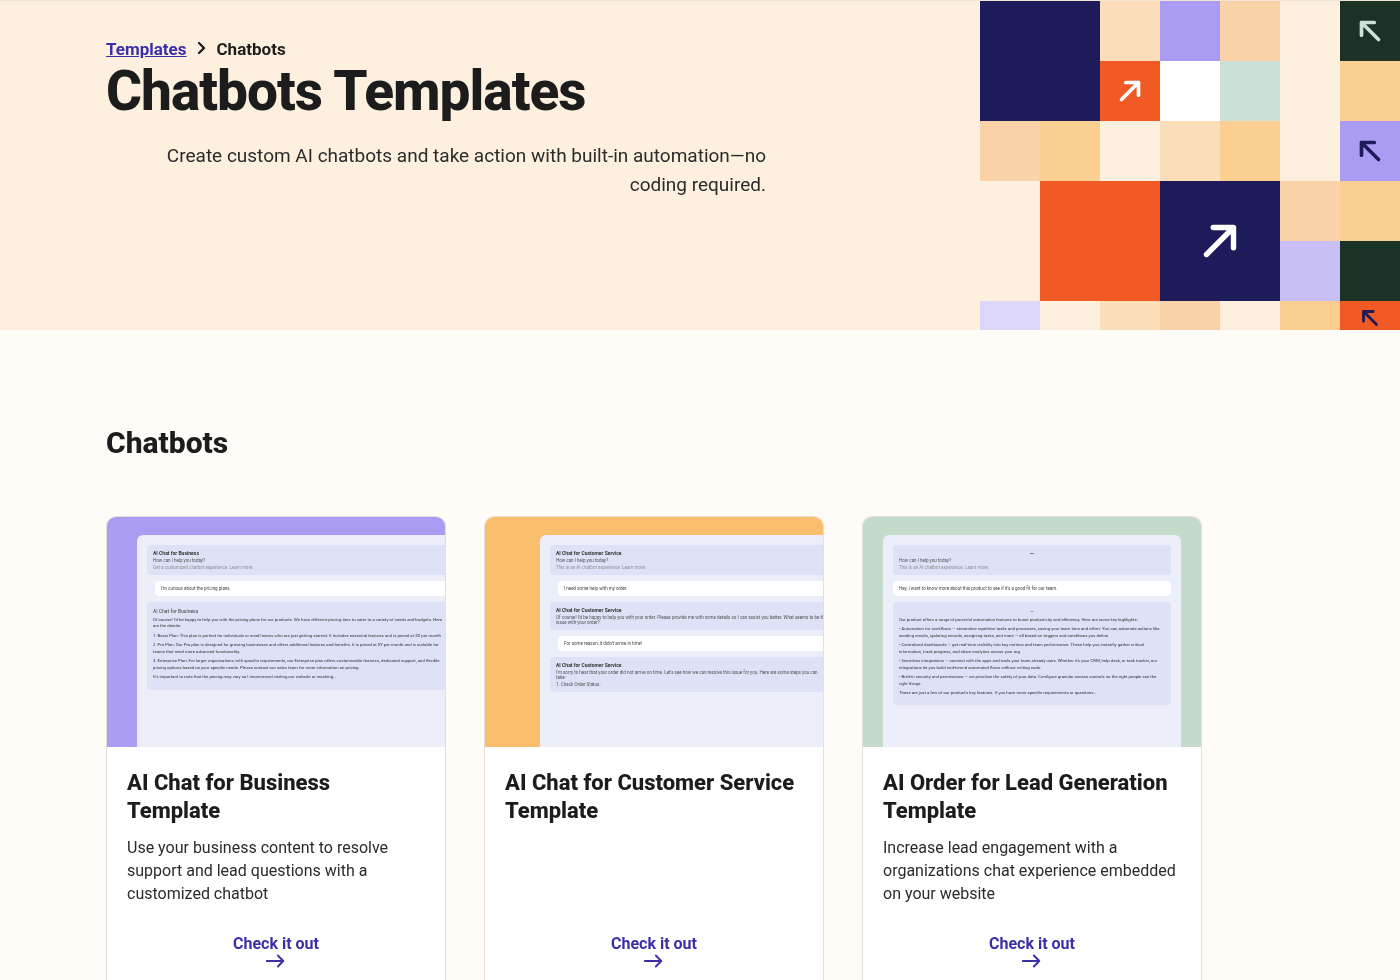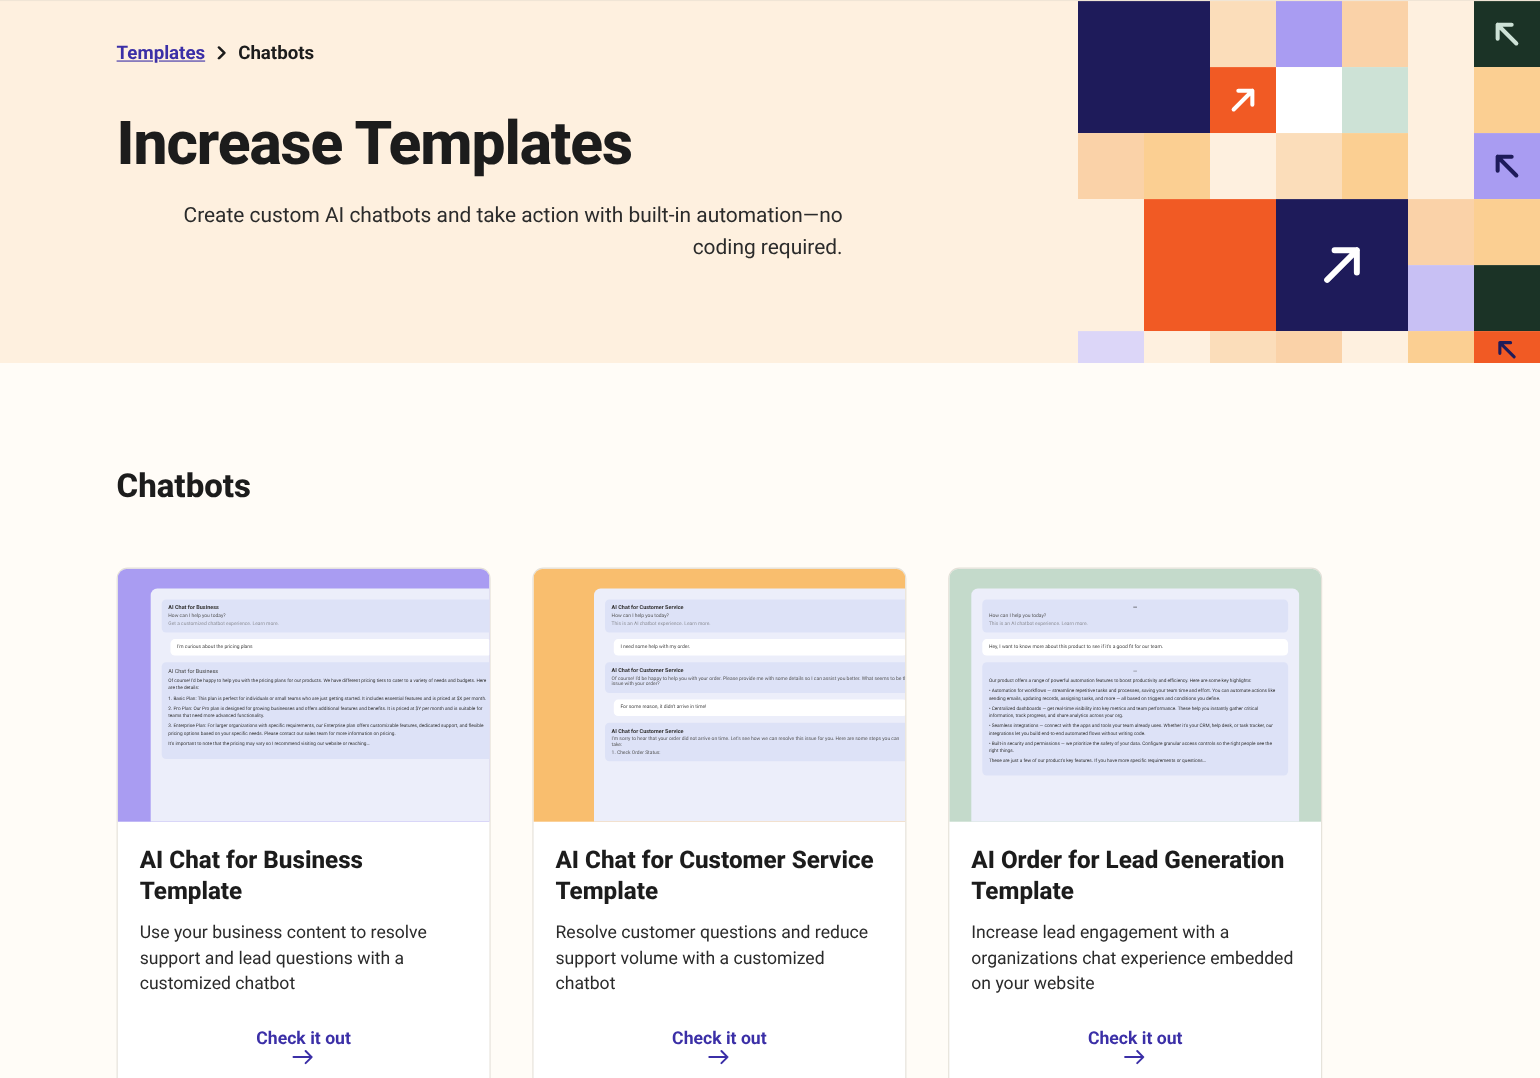--- a/index.html
+++ b/index.html
@@ -19,21 +19,20 @@
   .hero-inner {
     padding: 38px 0 0 106px;
     max-width: 880px;
   }
   .breadcrumb {
     display: flex;
     align-items: center;
     gap: 10px;
     font-size: 17px;
     font-weight: 700;
-    margin-bottom: 40px;
   }
   .breadcrumb a {
     color: #3b2fa7;
     text-decoration: underline;
   }
   .breadcrumb .chev {
     color: #1c1c1c;
     font-weight: 600;
     font-size: 15px;
   }
@@ -170,21 +169,21 @@
   <div class="hero-inner">
     <nav class="breadcrumb">
       <a href="#">Templates</a>
       <span class="chev">
         <svg width="10" height="12" viewBox="0 0 8 12" fill="none">
             <path d="M1 1l5 5-5 5" stroke="#1c1c1c" stroke-width="2.3" stroke-linecap="round" stroke-linejoin="round"></path>
           </svg>
       </span>
       <span class="current">Chatbots</span>
     </nav>
-    <h1 class="page-title">Increase Templates</h1>
+    <h1 class="page-title">Chatbots Templates</h1>
     <p class="page-desc">Create custom AI chatbots and take action with built-in automation—no coding required.</p>
   </div>
 
   <div class="deco">
 
     <div class="big c-navy" style="grid-column:1/3;grid-row:1/3;"></div>
     <div class="c-peach2" style="grid-column:3;grid-row:1;"></div>
     <div class="c-lav" style="grid-column:4;grid-row:1;"></div>
     <div class="c-peach" style="grid-column:5;grid-row:1;"></div>
     <div class="c-cream" style="grid-column:6;grid-row:1;"></div>
@@ -296,21 +295,20 @@
           <div class="chip">For some reason, it didn't arrive in time!</div>
           <div class="bar">
               <div class="t1">AI Chat for Customer Service</div>
               <div class="t2">I'm sorry to hear that your order did not arrive on time. Let's see how we can resolve this issue for you. Here are some steps you can take:</div>
               <div class="t2">1. Check Order Status:</div>
             </div>
         </div>
       </div>
       <div class="card-body">
         <h3 class="card-title">AI Chat for Customer Service Template</h3>
-        <p class="card-desc">Resolve customer questions and reduce support volume with a customized chatbot</p>
         <a href="#" class="card-link">
           <span>Check it out</span>
           <span>
             <svg viewBox="0 0 24 16">
                 <path d="M2 8h18M14 2l6 6-6 6" stroke="#3b2fa7" stroke-width="2" fill="none" stroke-linecap="round" stroke-linejoin="round"></path>
               </svg>
           </span>
         </a>
       </div>
     </article>

